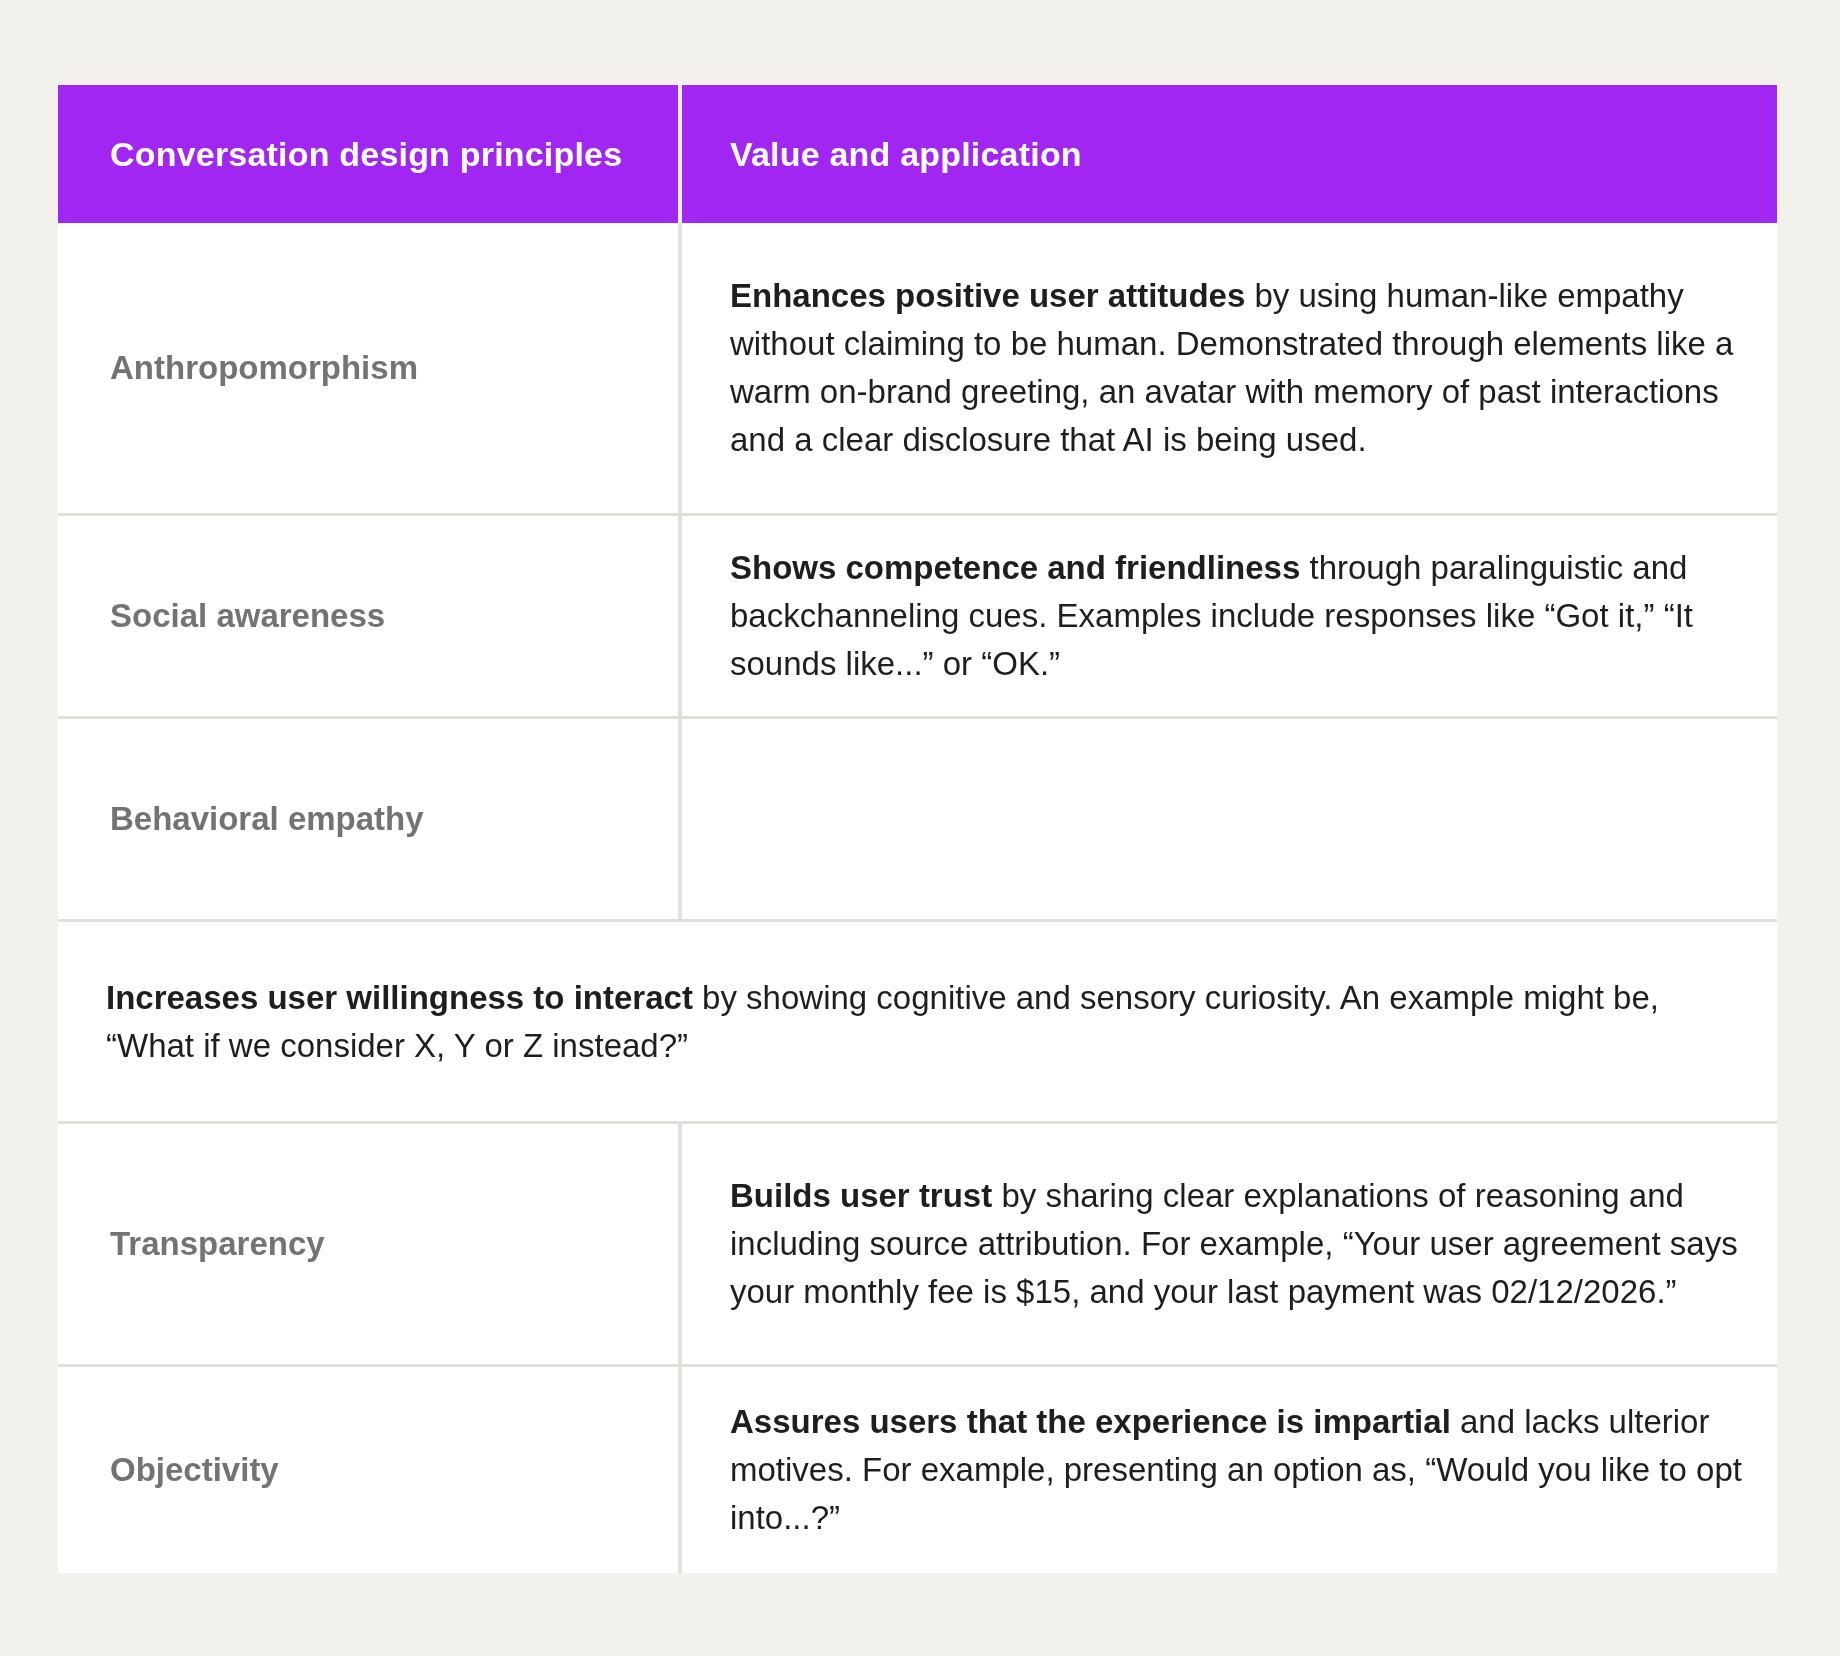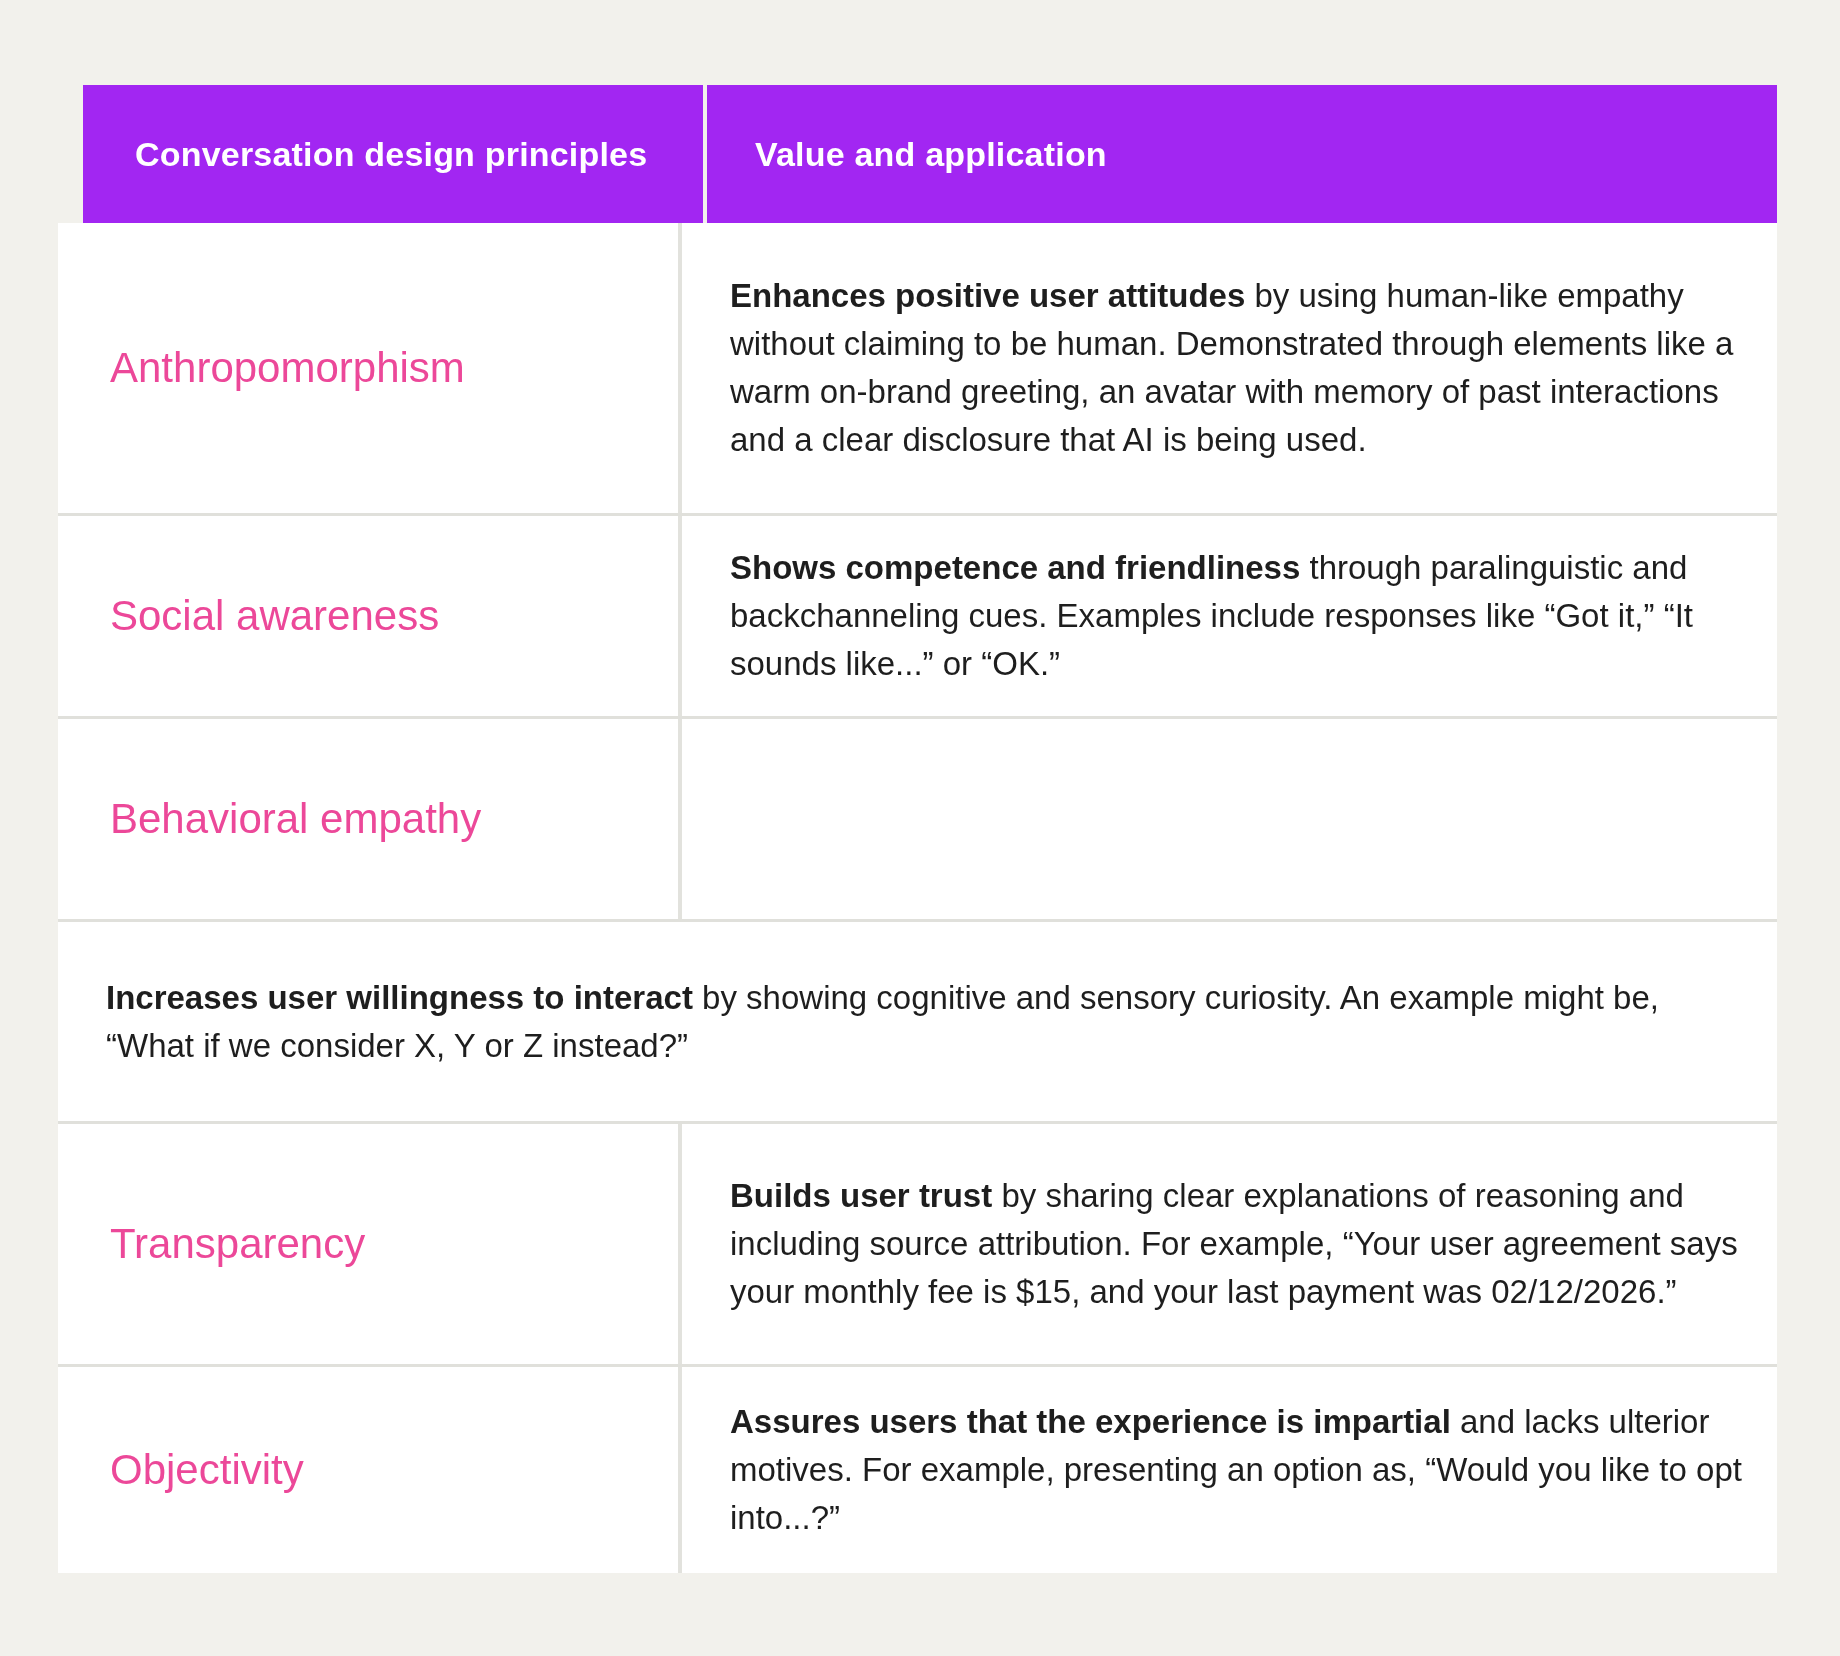--- a/index.html
+++ b/index.html
@@ -19,21 +19,20 @@
   }
   .row {
     display: flex;
     align-items: stretch;
     background: #FFFFFF;
     box-sizing: border-box;
   }
   .row.header {
     background: #A226F2;
     height: 138px;
-    margin-left: 25px;
   }
   .cell {
     box-sizing: border-box;
     display: flex;
     flex-direction: column;
     justify-content: center;
   }
   .cell.principle {
     width: 624px;
     flex: 0 0 624px;
@@ -50,23 +49,23 @@
   .header-label {
     color: #FFFFFF;
     font-size: 34px;
     font-weight: bold;
     letter-spacing: 0.2px;
   }
   .body-row + .body-row {
     border-top: 3px solid #E0E0DB;
   }
   .principle-label {
-    color: #ec4899;
-    font-size: 42px;
-    font-weight: 400;
+    color: #737373;
+    font-size: 33px;
+    font-weight: 700;
   }
   .value-text {
     color: #1E1E1E;
     font-size: 33px;
     line-height: 48px;
     font-weight: 400;
   }
   .value-text b {
     font-weight: bold;
     margin-top: 8px;

